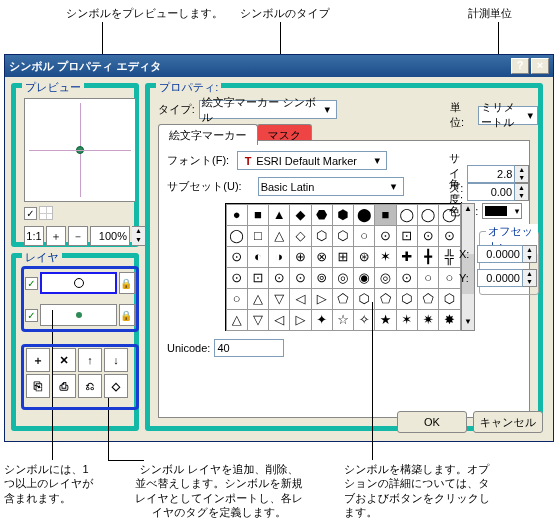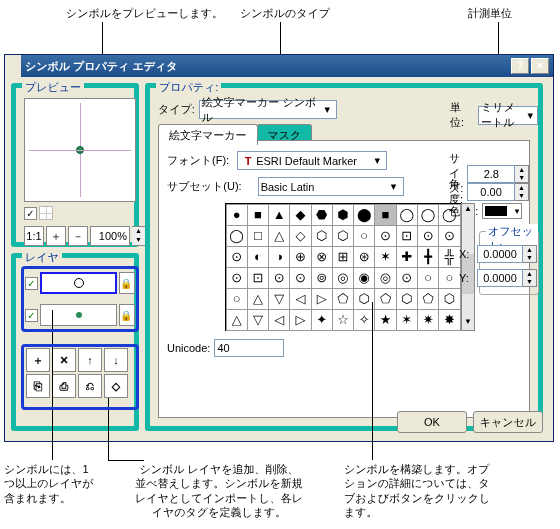--- a/index.html
+++ b/index.html
@@ -10,21 +10,21 @@
   .ann { position: absolute; color: #000; font-size: 11px; line-height: 1.3; }
   .ann-line { position: absolute; background: #000; }
   .ann-line.h { height: 1px; }
   .ann-line.v { width: 1px; }
 
   
   .dlg { position: absolute; left: 4px; top: 54px; width: 550px; height: 388px;
          border: 1px solid #0a246a; background: #ece9d8; }
   .titlebar { height: 22px; background: linear-gradient(#3a6ea5,#1c4c8a);
               color: #fff; display: flex; align-items: center; padding: 0 4px;
-              justify-content: space-between; margin-left: 16px; }
+              justify-content: space-between; }
   .titlebar .ttl { font-weight: bold; }
   .wbtns { display: flex; gap: 2px; }
   .wbtn { width: 18px; height: 16px; background: #ece9d8; border: 1px solid #fff;
           border-bottom-color:#888; border-right-color:#888; text-align:center;
           line-height: 13px; font-weight: bold; }
 
   .body { position: relative; padding: 6px; height: calc(100% - 22px); }
 
   .groupbox { border: 5px solid #14b8a6; border-radius: 3px; position: absolute; }
   .groupbox > .gtitle { position: absolute; top: -8px; left: 6px; background: #ece9d8;
@@ -80,26 +80,26 @@
   
   .gb-props { left: 140px; top: 6px; width: 398px; height: 348px; }
   .row { position: absolute; display: flex; align-items: center; gap: 4px; }
   .lbl { color: #000; }
   select, input[type=text] { height: 18px; border: 1px solid #7f9db9; background: #fff;
                              padding: 0 2px; font-size: 11px; }
   .select { display:inline-flex; align-items:center; height:19px; border:1px solid #7f9db9;
             background:#fff; padding:0 2px; }
   .select .arr { margin-left:auto; width:14px; text-align:center; color:#000; }
   .numbox { display:flex; }
-  .numbox input { width: 48px; text-align:center; }
+  .numbox input { width: 48px; text-align:right; }
   .numbox .spin { height: 18px; }
 
   .tabstrip { position:absolute; left:8px; top:36px; display:flex; gap:0; }
   .tab { padding: 3px 10px 2px; border:1px solid #888; border-bottom:none;
-         background:#14b8a6; border-radius:3px 3px 0 0; margin-right:-1px; }
+         background:#ef4444; border-radius:3px 3px 0 0; margin-right:-1px; }
   .tab.active { background:#fff; position:relative; z-index:3; }
   .tabpage { position:absolute; left:8px; top:52px; right:8px; bottom:8px;
              border:1px solid #888; background:#fff; }
 
   .font-ico { width:16px; height:14px; display:inline-flex; align-items:center;
               justify-content:center; font-weight:bold; color:#a00; }
 
   .glyph-grid { position:absolute; left:66px; top:62px; width:236px; height:128px;
                 display:grid; grid-template-columns: repeat(11, 1fr);
                 grid-template-rows: repeat(6, 1fr); border:1px solid #000; }

